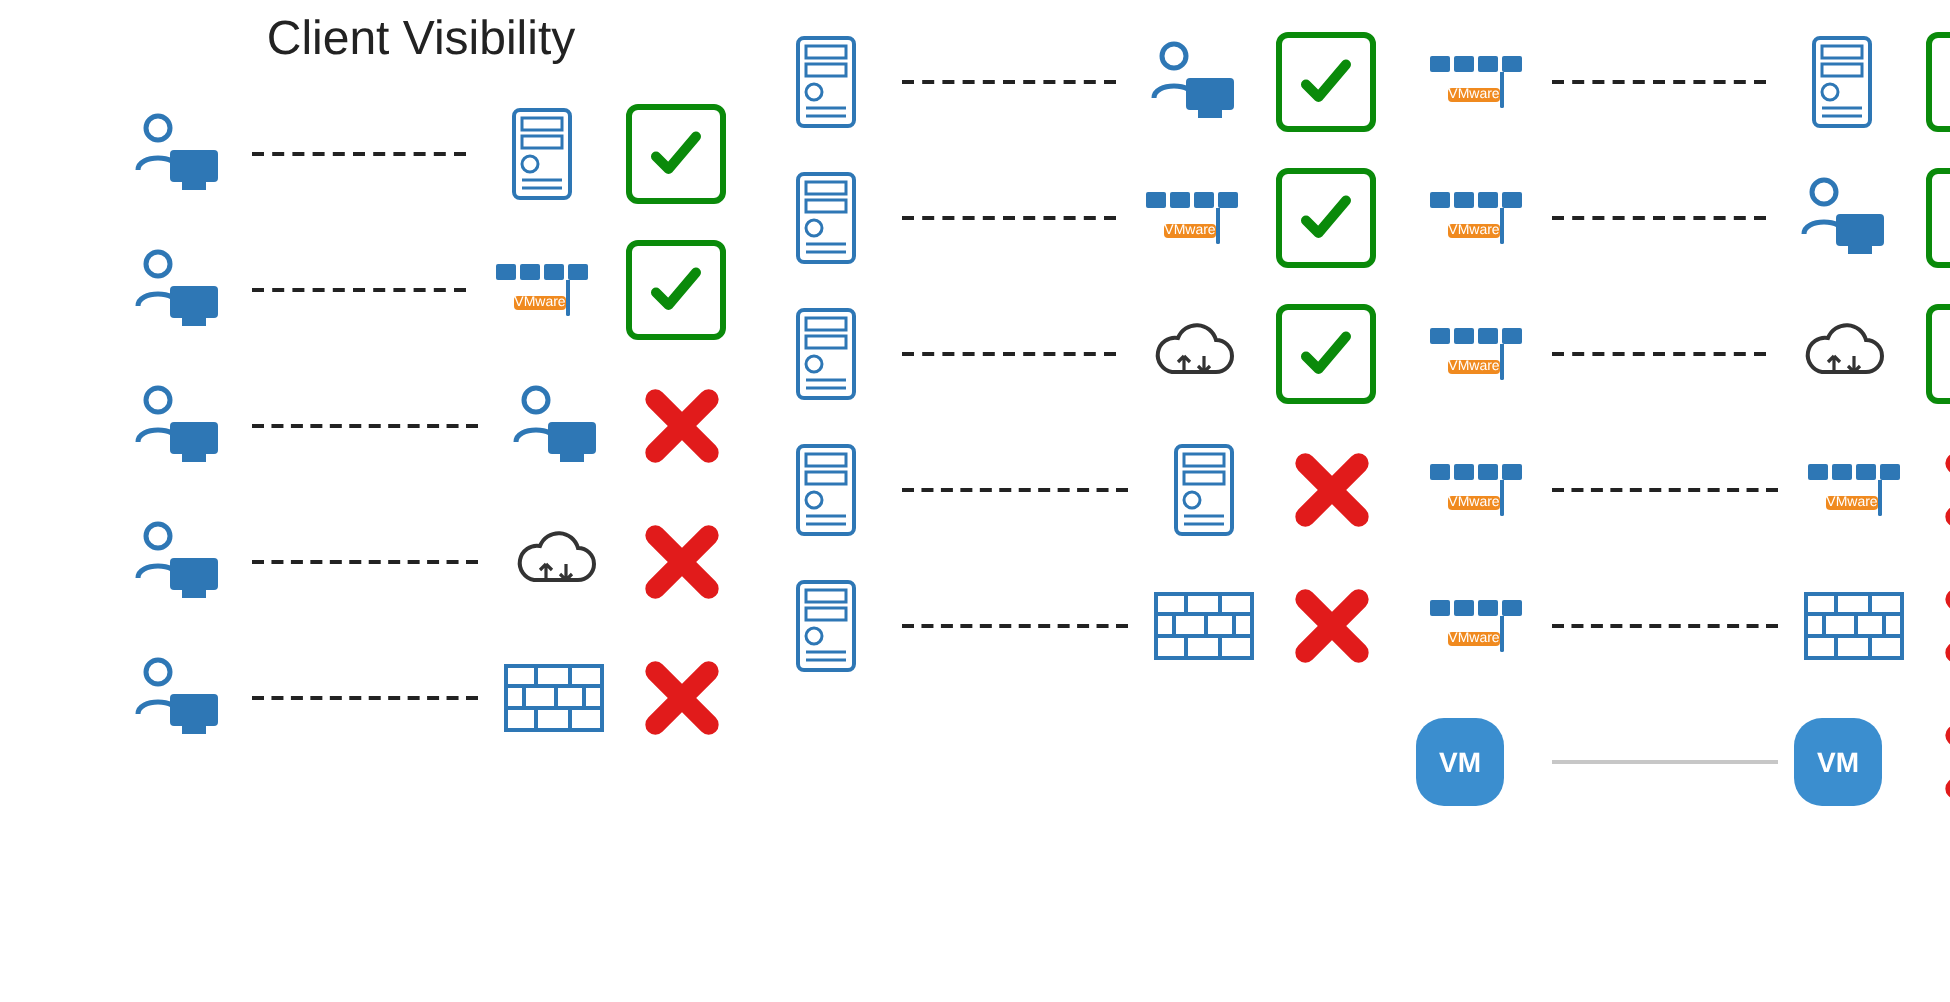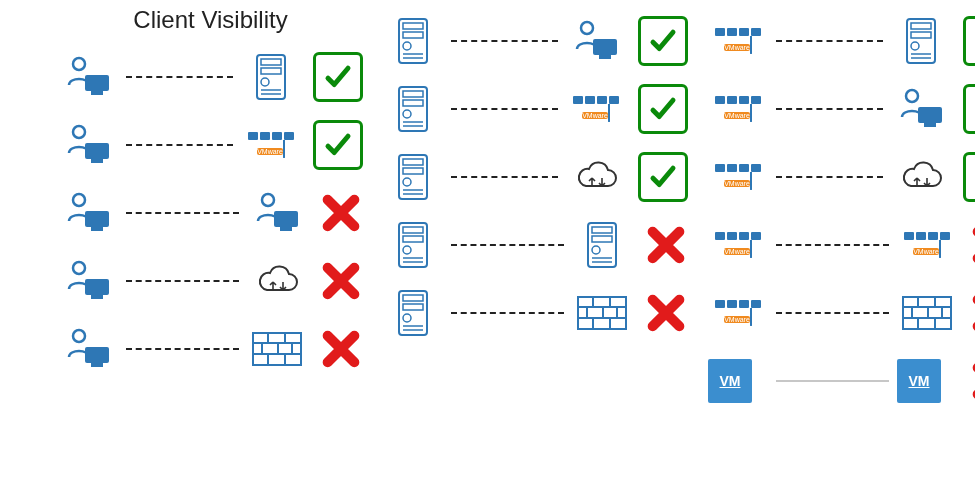--- a/index.html
+++ b/index.html
@@ -16,21 +16,21 @@
   .cross svg{width:40px;height:40px;}
   svg{display:block;margin:auto;}
   
   .vmstack{display:inline-block;width:54px;}
   .vmtop{display:flex;gap:2px;justify-content:center;}
   .vmtop span{width:10px;height:8px;background:#2e77b5;border-radius:1px;}
   .vmmid{background:#f08a1f;color:#fff;font-size:7px;line-height:11px;height:11px;border-radius:2px;margin:2px 0;text-align:center;}
   .vmbot{height:6px;border:1.5px solid #2e77b5;border-top:none;border-radius:0 0 3px 3px;position:relative;}
   .vmbot:before{content:"";position:absolute;left:20%;right:20%;top:3px;border-top:1px solid #2e77b5;}
   
-  .vmbox{width:44px;height:44px;background:#3b8ecf;color:#fff;display:flex;align-items:center;justify-content:center;font-weight:700;font-size:14px;border-radius:2px;text-decoration:underline;}
+  .vmbox{width:44px;height:44px;background:#3b8ecf;color:#fff;display:flex;align-items:center;justify-content:center;font-weight:700;font-size:14px;border-radius:14px;}
   .grey-link{flex:1;border-top:2px solid #c7c7c7;margin:0 8px;}
 </style>
 </head>
 <body>
 
 <div class="page">
 
   <div class="col">
     <h2>Client Visibility</h2>
 

